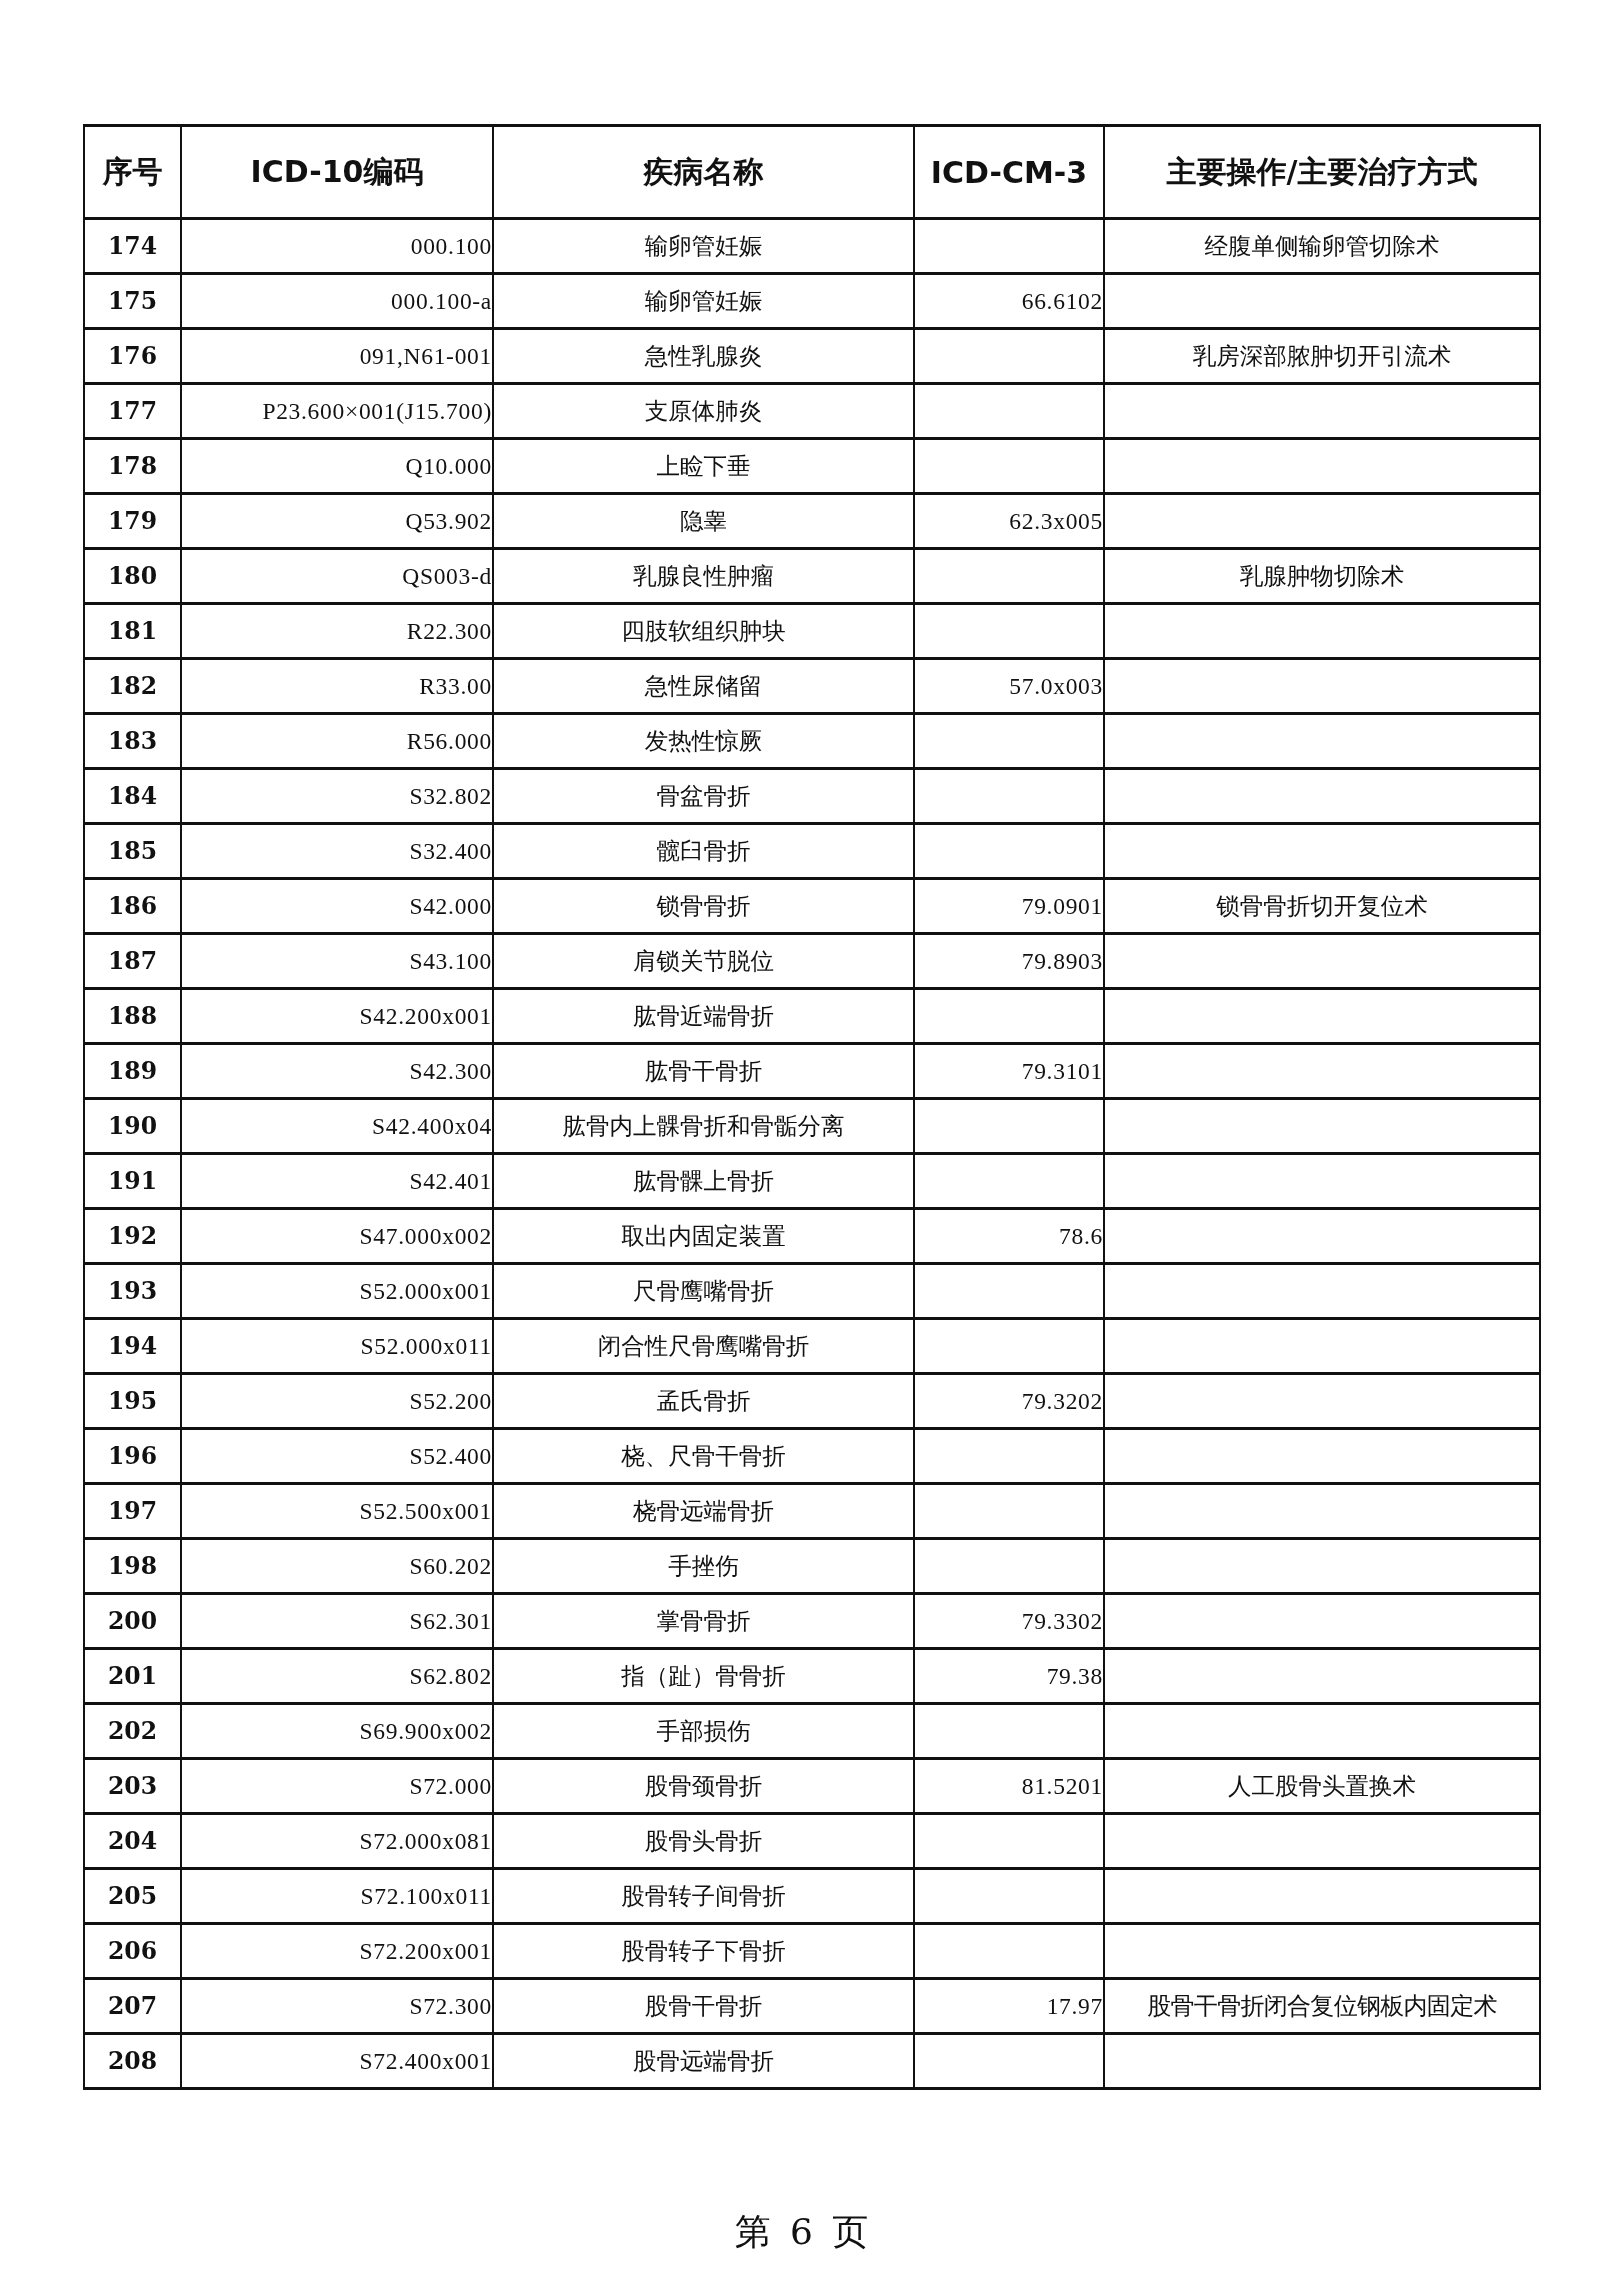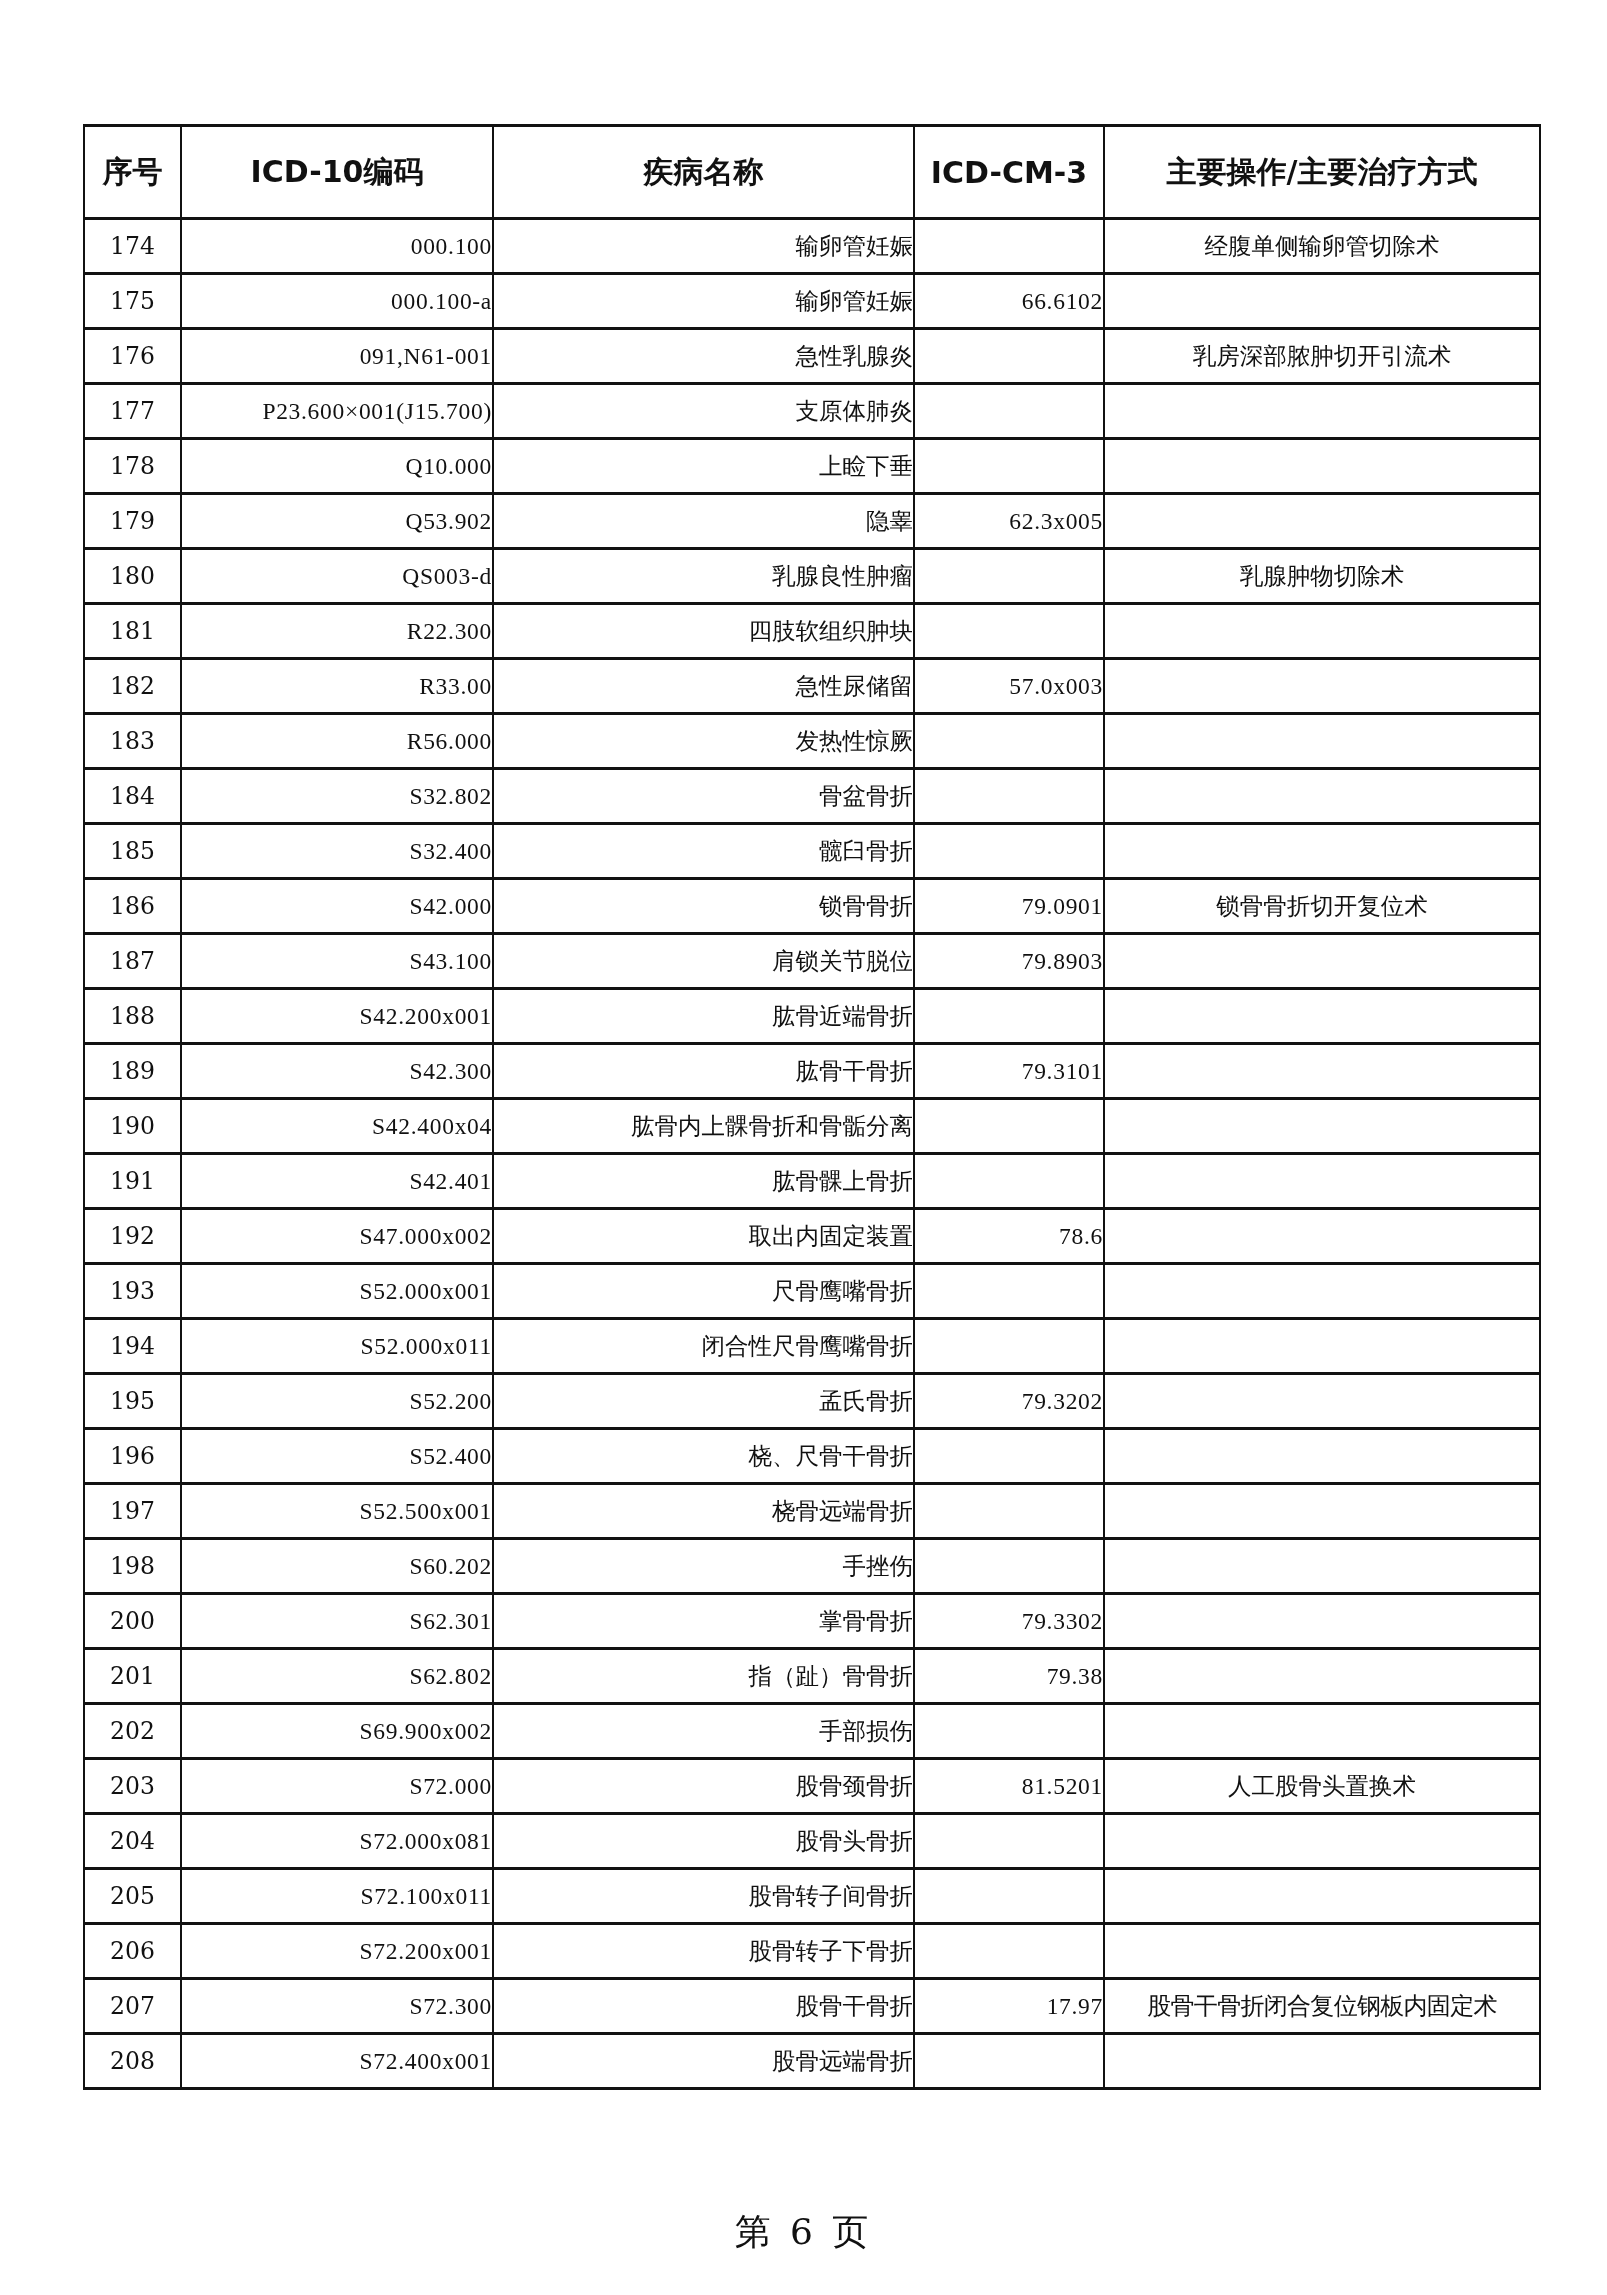--- a/index.html
+++ b/index.html
@@ -12,23 +12,23 @@
   table.icd col.c-code { width: 312px; }
   table.icd col.c-name { width: 421px; }
   table.icd col.c-cm { width: 190px; }
   table.icd col.c-op { width: 436px; }
   table.icd th, table.icd td { border: 2px solid #111; padding: 0; overflow: hidden; white-space: nowrap; }
   table.icd tr.hdr th { height: 90px; font-family: "DejaVu Sans", "Liberation Sans", sans-serif;
               font-weight: bold; font-size: 30px; text-align: center; vertical-align: middle; }
   table.icd tr.hdr { border-top: 3.9px solid #111; border-bottom: 3.3px solid #111; }
   table.icd tbody tr { height: 55px; border-bottom: 3.3px solid #111; }
   table.icd td { font-size: 23.5px; vertical-align: middle; }
-  td.no { text-align: center; }
+  td.no { text-align: center; font-weight: bold; }
   td.code { text-align: right; padding-left: 3.9px; font-family: "Liberation Serif", "DejaVu Serif", serif; letter-spacing: 0.7px; }
-  td.name { text-align: right; padding-left: 3.9px; font-size: 25px; border-radius: 8px; }
+  td.name { text-align: center; padding-left: 3.9px; font-size: 25px; }
   td.cm { text-align: right; font-family: Liberation Serif, serif; letter-spacing: 0.7px; }
   td.op { text-align: center; font-size: 25px; }
   td.op.long { font-size: 24px; letter-spacing: -0.7px; }
   .page-footer { position: absolute; left: 0; width: 1607px; top: 2196px; text-align: center;
                  font-size: 36px; letter-spacing: 3.9px; }
 </style>
 </head>
 <body>
 
 <div class="page">

